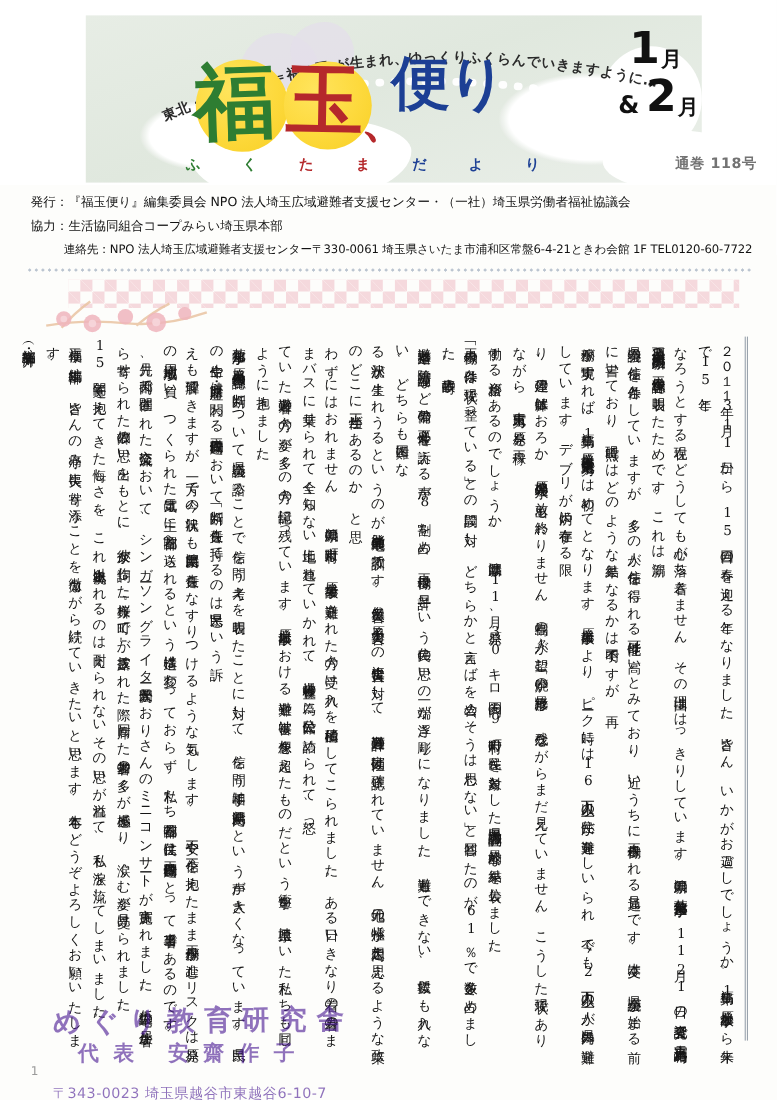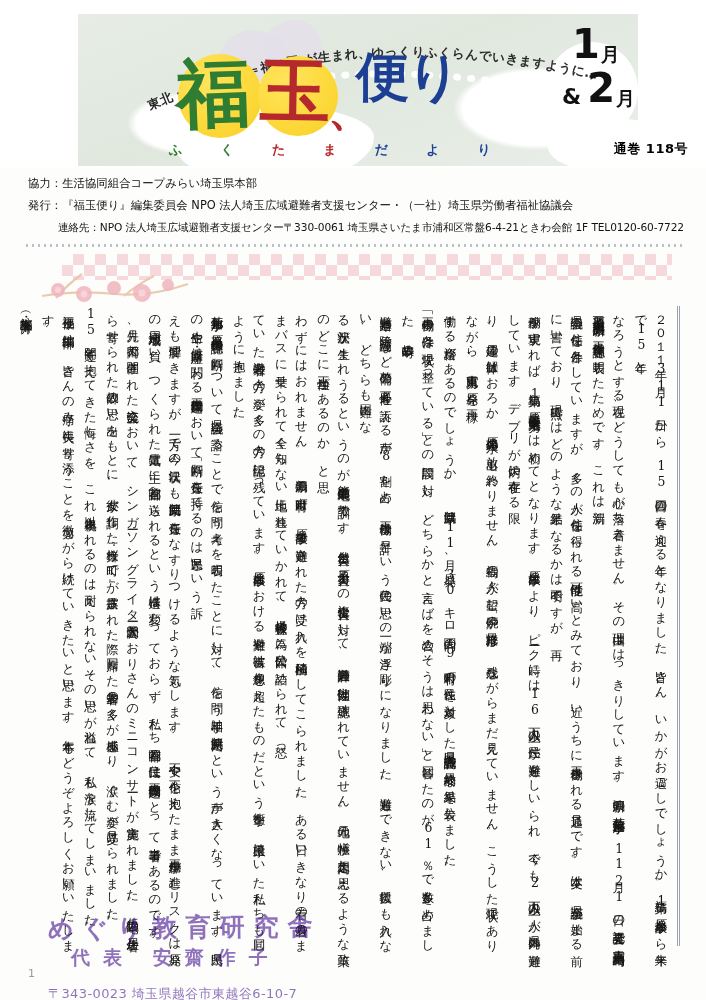--- a/index.html
+++ b/index.html
@@ -84,21 +84,21 @@
   .month-row{display:flex;align-items:flex-end;line-height:1;}
   .m-big{font-size:40px;font-weight:700;}
   .m-small{font-size:19px;font-weight:700;margin-left:1px;}
   .month-row.r1{justify-content:flex-start;padding-left:14px;}
   .month-row.r2{justify-content:flex-start;padding-left:4px;margin-top:4px;}
   .m-amp{font-size:22px;font-weight:700;margin-right:6px;}
 
   .issue-no{
     position:absolute;right:18px;top:140px;
     font-family:"DejaVu Sans","Liberation Sans",sans-serif;
-    font-size:13px;font-weight:700;color:#000000;letter-spacing:.5px;
+    font-size:13px;font-weight:700;color:#737373;letter-spacing:.5px;
   }
 
   
   #imprint{
     position:absolute;left:0;top:168px;width:706px;height:72px;
     padding:4px 22px 0 28px;box-sizing:border-box;
   }
   .imprint-line{
     font-family:"DejaVu Sans","Liberation Sans",sans-serif;
     font-size:11.4px;color:#121212;line-height:22px;white-space:nowrap;
@@ -240,22 +240,22 @@
         <span class="m-amp">&amp;</span>
         <span class="m-big">2</span>
         <span class="m-small">月</span>
       </div>
     </div>
 
     <div class="issue-no">通巻 118号</div>
   </div>
 
   <div id="imprint">
+    <div class="imprint-line">発行：『福玉便り』編集委員会 NPO 法人埼玉広域避難者支援センター・（一社）埼玉県労働者福祉協議会</div>
     <div class="imprint-line">協力：生活協同組合コープみらい埼玉県本部</div>
-    <div class="imprint-line">発行：『福玉便り』編集委員会 NPO 法人埼玉広域避難者支援センター・（一社）埼玉県労働者福祉協議会</div>
     <div class="imprint-line small">連絡先：NPO 法人埼玉広域避難者支援センター〒330-0061 埼玉県さいたま市浦和区常盤6‐4‐21ときわ会館 1F TEL0120-60-7722</div>
   </div>
   <div class="dotted-rule"></div>
 
   <div id="headline-band">
     <div class="checker"></div>
     <div class="plum-branch">
       <svg viewBox="0 0 170 44" style="width:100%;height:100%">
         <g stroke="#e9c3a2" stroke-width="2.2" fill="none" opacity=".85">
           <path d="M4 36 Q40 30 78 34 Q112 37 150 24"></path>

